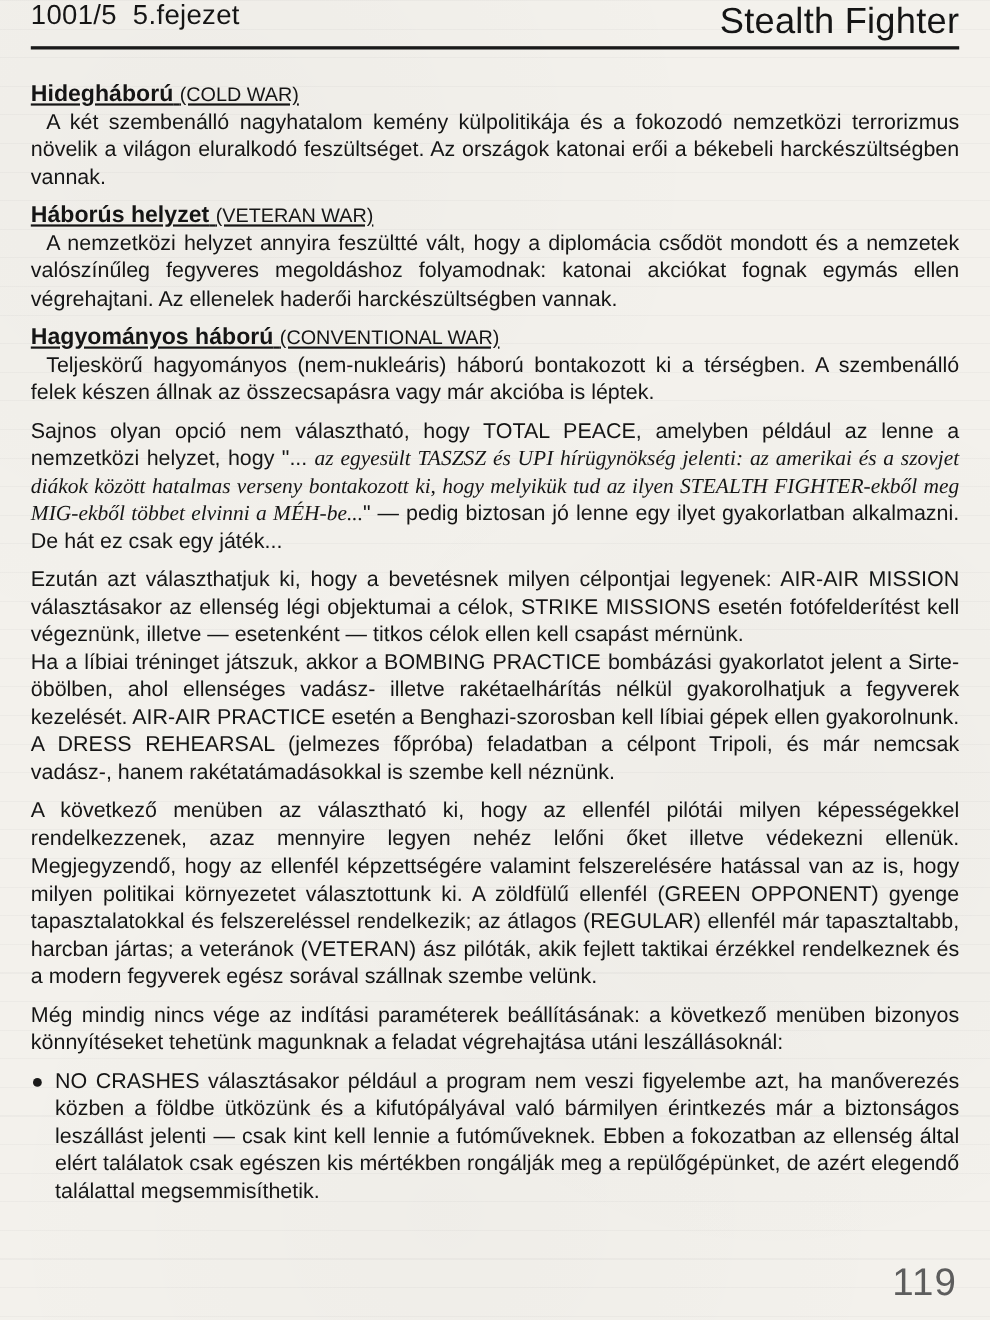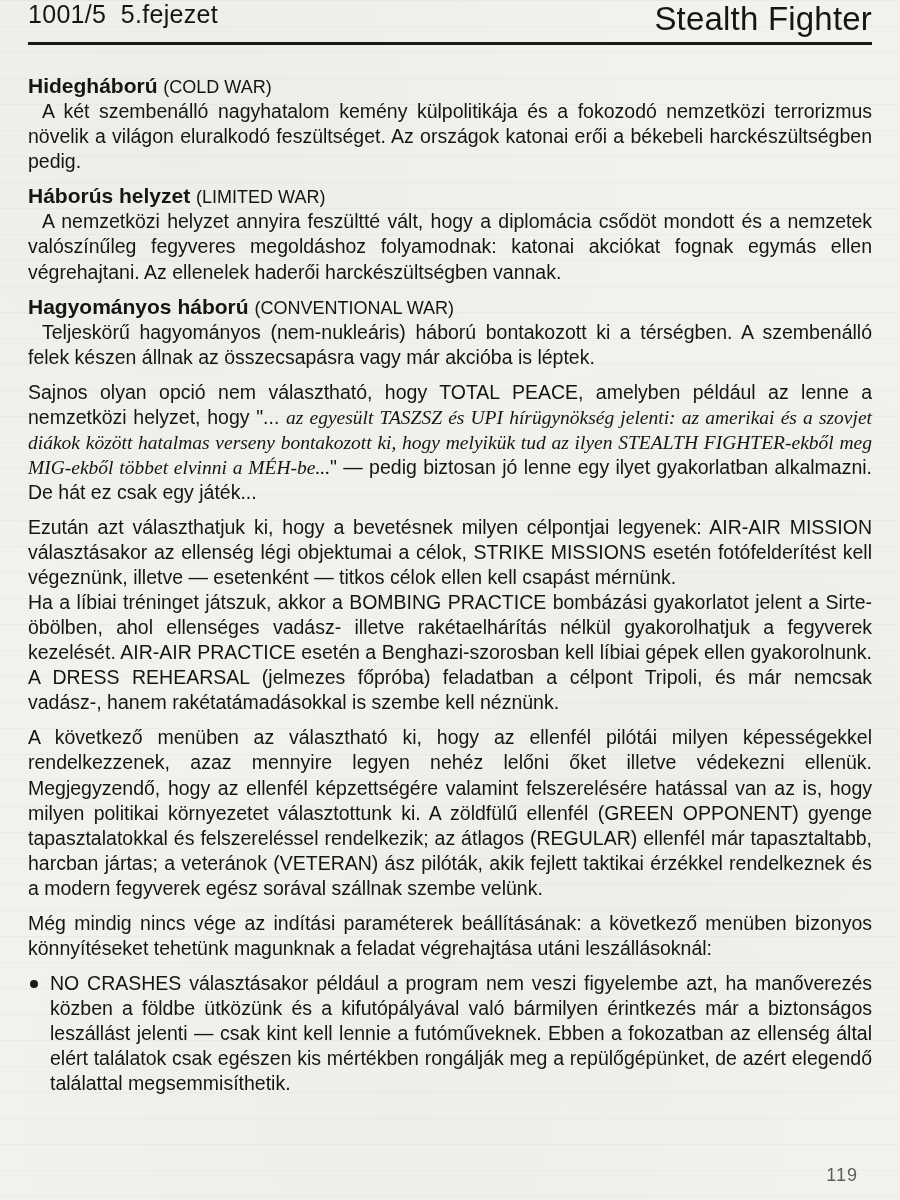--- a/index.html
+++ b/index.html
@@ -54,20 +54,21 @@
 
   
   .sec {
     margin-bottom: 9px;
   }
   h2.sec-head {
     font-size: 21px;
     font-weight: bold;
     margin: 4px 0 1px 0;
     line-height: 1.15;
+    text-decoration: underline;
   }
   h2.sec-head .eng {
     font-weight: normal;
     font-size: 18px;
   }
   p.body {
     font-size: 19.5px;
     line-height: 1.285;
     margin: 0 0 10px 0;
     text-align: justify;
@@ -102,23 +103,23 @@
     top: 9px;
     width: 8px;
     height: 8px;
     border-radius: 50%;
     background: #1a1a1a;
   }
 
   
   .folio {
     position: absolute;
-    right: 42px;
+    right: 30px;
     bottom: 14px;
-    font-size: 18px;
+    font-size: 35px;
     color: #5d5d5d;
     letter-spacing: 1px;
   }
 
   
   .ghost {
     position: absolute;
     inset: 0;
     pointer-events: none;
     opacity: 0.05;
@@ -142,27 +143,27 @@
   <div class="header">
     <div class="header-left">1001/5  5.fejezet</div>
     <div class="header-right">Stealth Fighter</div>
   </div>
 
   <div class="sec">
     <h2 class="sec-head">
       <span>Hidegháború</span>
       <span class="eng">(COLD WAR)</span>
     </h2>
-    <p class="body indent">A két szembenálló nagyhatalom kemény külpolitikája és a fokozodó nemzetközi terrorizmus növelik a világon eluralkodó feszültséget. Az országok katonai erői a békebeli harckészültségben pedig.</p>
+    <p class="body indent">A két szembenálló nagyhatalom kemény külpolitikája és a fokozodó nemzetközi terrorizmus növelik a világon eluralkodó feszültséget. Az országok katonai erői a békebeli harckészültségben vannak.</p>
   </div>
 
   <div class="sec">
     <h2 class="sec-head">
       <span>Háborús helyzet</span>
-      <span class="eng">(LIMITED WAR)</span>
+      <span class="eng">(VETERAN WAR)</span>
     </h2>
     <p class="body indent">A nemzetközi helyzet annyira feszültté vált, hogy a diplomácia csődöt mondott és a nemzetek valószínűleg fegyveres megoldáshoz folyamodnak: katonai akciókat fognak egymás ellen végrehajtani. Az ellenelek haderői harckészültségben vannak.</p>
   </div>
 
   <div class="sec">
     <h2 class="sec-head">
       <span>Hagyományos háború</span>
       <span class="eng">(CONVENTIONAL WAR)</span>
     </h2>
     <p class="body indent">Teljeskörű hagyományos (nem-nukleáris) háború bontakozott ki a térségben. A szembenálló felek készen állnak az összecsapásra vagy már akcióba is léptek.</p>

